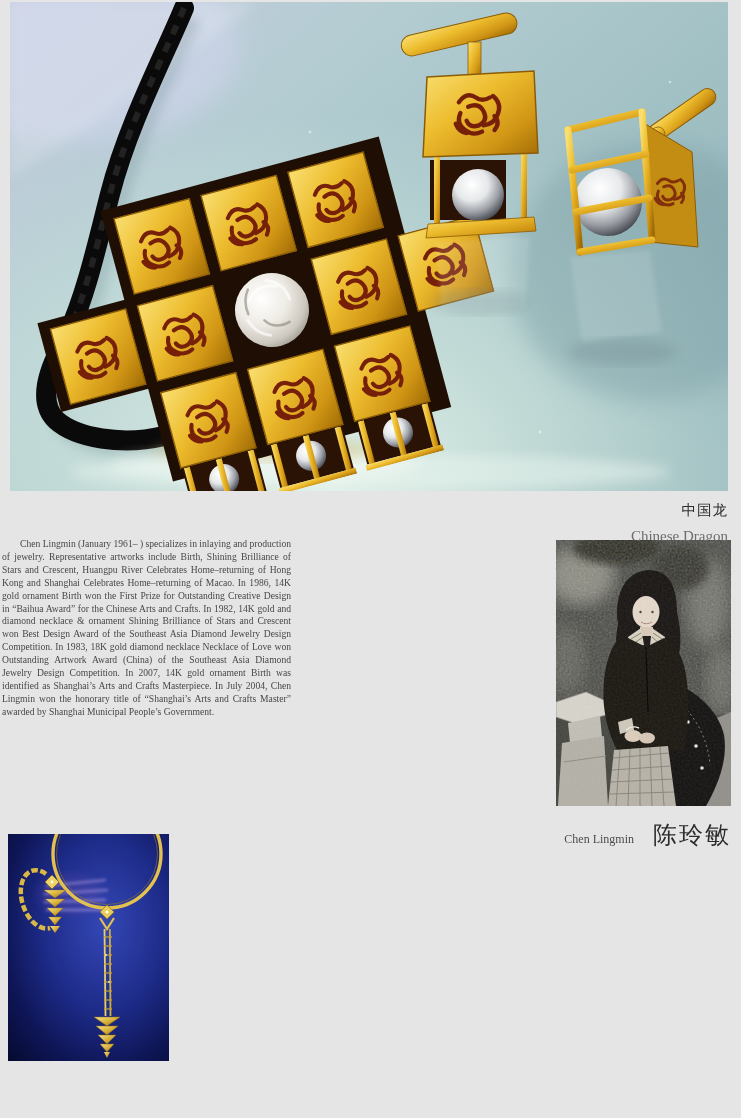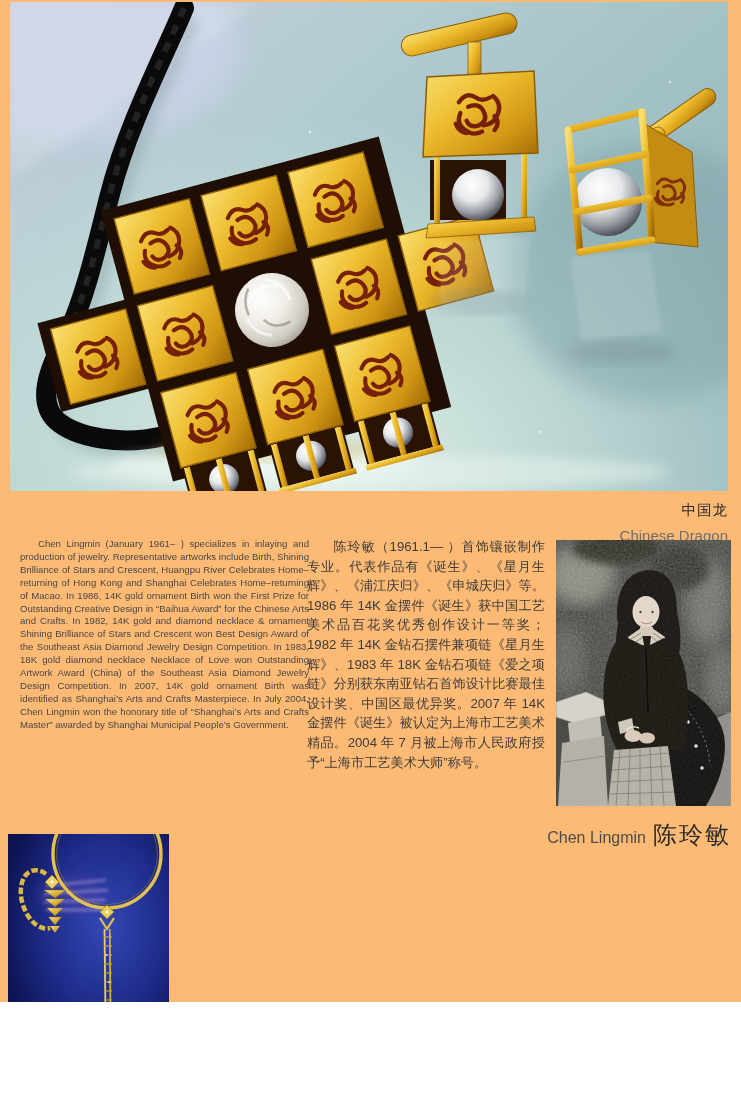--- a/index.html
+++ b/index.html
@@ -1,32 +1,32 @@
 <!DOCTYPE html>
 <html><head>
 <meta charset="utf-8">
 <style>
   html,body{margin:0;padding:0;background:#ffffff;}
-  .page{position:relative;width:741px;height:1002px;background:#fdba74;overflow:hidden;
-        font-family:Liberation Sans, sans-serif;}
+  .page{position:relative;width:741px;height:1118px;background:#e5e5e5;overflow:hidden;
+        font-family:Liberation Serif, serif;}
   .photo{position:absolute;overflow:hidden;}
   .photo svg{display:block;}
   .photo-top{left:10px;top:2px;width:718px;height:489px;}
   .portrait{left:556px;top:540px;width:175px;height:266px;}
   .photo-bottom{left:8px;top:834px;width:161px;height:227px;}
   .caption{position:absolute;text-align:right;line-height:1.25;}
   .caption-top{right:13px;top:501px;}
   .cap-zh{font-size:14.5px;color:#2e2e2e;letter-spacing:1px;}
   .cap-en{font-size:15px;color:#6d6d6d;margin-top:8px;}
-  .bio-en{position:absolute;left:20px;top:538px;width:289px;font-size:9.6px;line-height:12.9px;
+  .bio-en{position:absolute;left:2px;top:538px;width:289px;font-size:9.6px;line-height:12.9px;
           color:#474747;text-align:justify;text-indent:18px;}
   .bio-zh{position:absolute;left:307px;top:537px;width:238px;font-size:13.2px;line-height:19.6px;
           color:#3c3c3c;text-align:justify;text-indent:2em;}
   .caption-artist{right:10px;top:820px;}
-  .artist-en{font-size:16px;color:#4c4c4c;margin-right:7px;}
+  .artist-en{font-size:12px;color:#4c4c4c;margin-right:19px;}
   .artist-zh{font-size:24px;color:#2b2b2b;letter-spacing:2px;}
   .caption-bottom{left:8px;top:1066px;width:161px;}
 </style>
 </head>
 <body>
 
 <div class="page">
 
   <div class="photo photo-top">
     <svg width="718" height="489" viewBox="0 0 718 489">
@@ -172,21 +172,20 @@
     </svg>
   </div>
 
   <div class="caption caption-top">
     <div class="cap-zh">中国龙</div>
     <div class="cap-en">Chinese Dragon</div>
   </div>
 
   <div class="bio-en">Chen Lingmin (January 1961– ) specializes in inlaying and production of jewelry. Representative artworks include Birth, Shining Brilliance of Stars and Crescent, Huangpu River Celebrates Home–returning of Hong Kong and Shanghai Celebrates Home–returning of Macao. In 1986, 14K gold ornament Birth won the First Prize for Outstanding Creative Design in “Baihua Award” for the Chinese Arts and Crafts. In 1982, 14K gold and diamond necklace &amp; ornament Shining Brilliance of Stars and Crescent won Best Design Award of the Southeast Asia Diamond Jewelry Design Competition. In 1983, 18K gold diamond necklace Necklace of Love won Outstanding Artwork Award (China) of the Southeast Asia Diamond Jewelry Design Competition. In 2007, 14K gold ornament Birth was identified as Shanghai’s Arts and Crafts Masterpiece. In July 2004, Chen Lingmin won the honorary title of “Shanghai’s Arts and Crafts Master” awarded by Shanghai Municipal People’s Government.</div>
 
-  <div class="bio-zh">陈玲敏（1961.1— ）首饰镶嵌制作专业。代表作品有《诞生》、《星月生辉》、《浦江庆归》、《申城庆归》等。1986 年 14K 金摆件《诞生》获中国工艺美术品百花奖优秀创作设计一等奖；1982 年 14K 金钻石摆件兼项链《星月生辉》、1983 年 18K 金钻石项链《爱之项链》分别获东南亚钻石首饰设计比赛最佳设计奖、中国区最优异奖。2007 年 14K 金摆件《诞生》被认定为上海市工艺美术精品。2004 年 7 月被上海市人民政府授予“上海市工艺美术大师”称号。</div>
 
   <div class="photo portrait">
     <svg width="175" height="266" viewBox="0 0 175 266">
       <defs>
         <filter id="pgrain" x="0" y="0" width="100%" height="100%">
           <feTurbulence type="fractalNoise" baseFrequency="0.5" numOctaves="3" seed="7" result="n"></feTurbulence>
           <feColorMatrix in="n" type="saturate" values="0"></feColorMatrix>
         </filter>
         <filter id="pB4">
             <feGaussianBlur stdDeviation="4"></feGaussianBlur>

